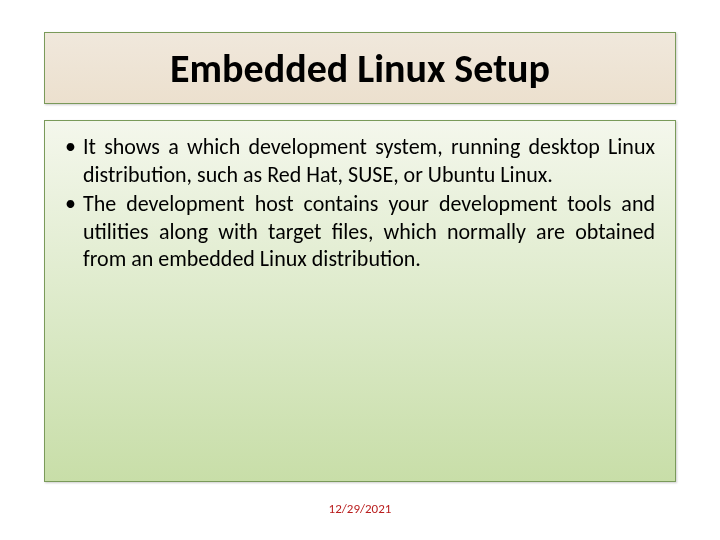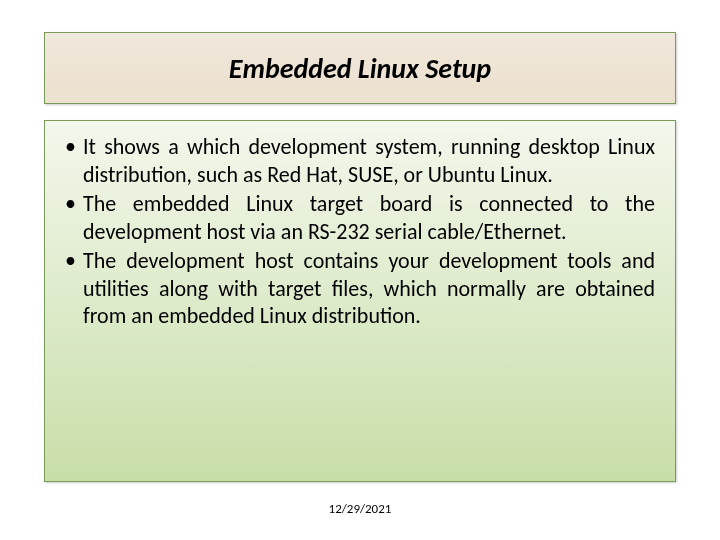--- a/index.html
+++ b/index.html
@@ -17,24 +17,23 @@
     right: 44px;
     height: 72px;
     background: linear-gradient(to bottom, #f0e8dc 0%, #ece0ce 100%);
     border: 1.5px solid #7a9a5a;
     box-shadow: 1px 1px 2px rgba(0,0,0,0.2);
     display: flex;
     align-items: center;
     justify-content: center;
   }
   .title-text {
-    font-size: 28px;
+    font-size: 40px;
     font-weight: bold;
     color: #000;
-    font-style: italic;
   }
   .content-box {
     position: absolute;
     top: 120px;
     left: 44px;
     right: 44px;
     bottom: 58px;
     background: linear-gradient(to bottom, #f4f7ec 0%, #d9e8c4 60%, #c8dea8 100%);
     border: 1.5px solid #7a9a5a;
     box-shadow: 1px 1px 2px rgba(0,0,0,0.2);
@@ -56,29 +55,28 @@
     left: 0;
     top: 0;
   }
   .footer-date {
     position: absolute;
     bottom: 24px;
     left: 0;
     right: 0;
     text-align: center;
     font-size: 13px;
-    color: #000000;
+    color: #b91c1c;
   }
 </style>
 </head>
 <body>
 
 <div class="title-box">
   <div class="title-text">Embedded Linux Setup</div>
 </div>
 
 <div class="content-box">
   <div class="bullet-item">It shows a which development system, running desktop Linux distribution, such as Red Hat, SUSE, or Ubuntu Linux.</div>
-  <div class="bullet-item">The embedded Linux target board is connected to the development host via an RS-232 serial cable/Ethernet.</div>
   <div class="bullet-item">The development host contains your development tools and utilities along with target files, which normally are obtained from an embedded Linux distribution.</div>
 </div>
 
 <div class="footer-date">12/29/2021</div>
 
 </body></html>

